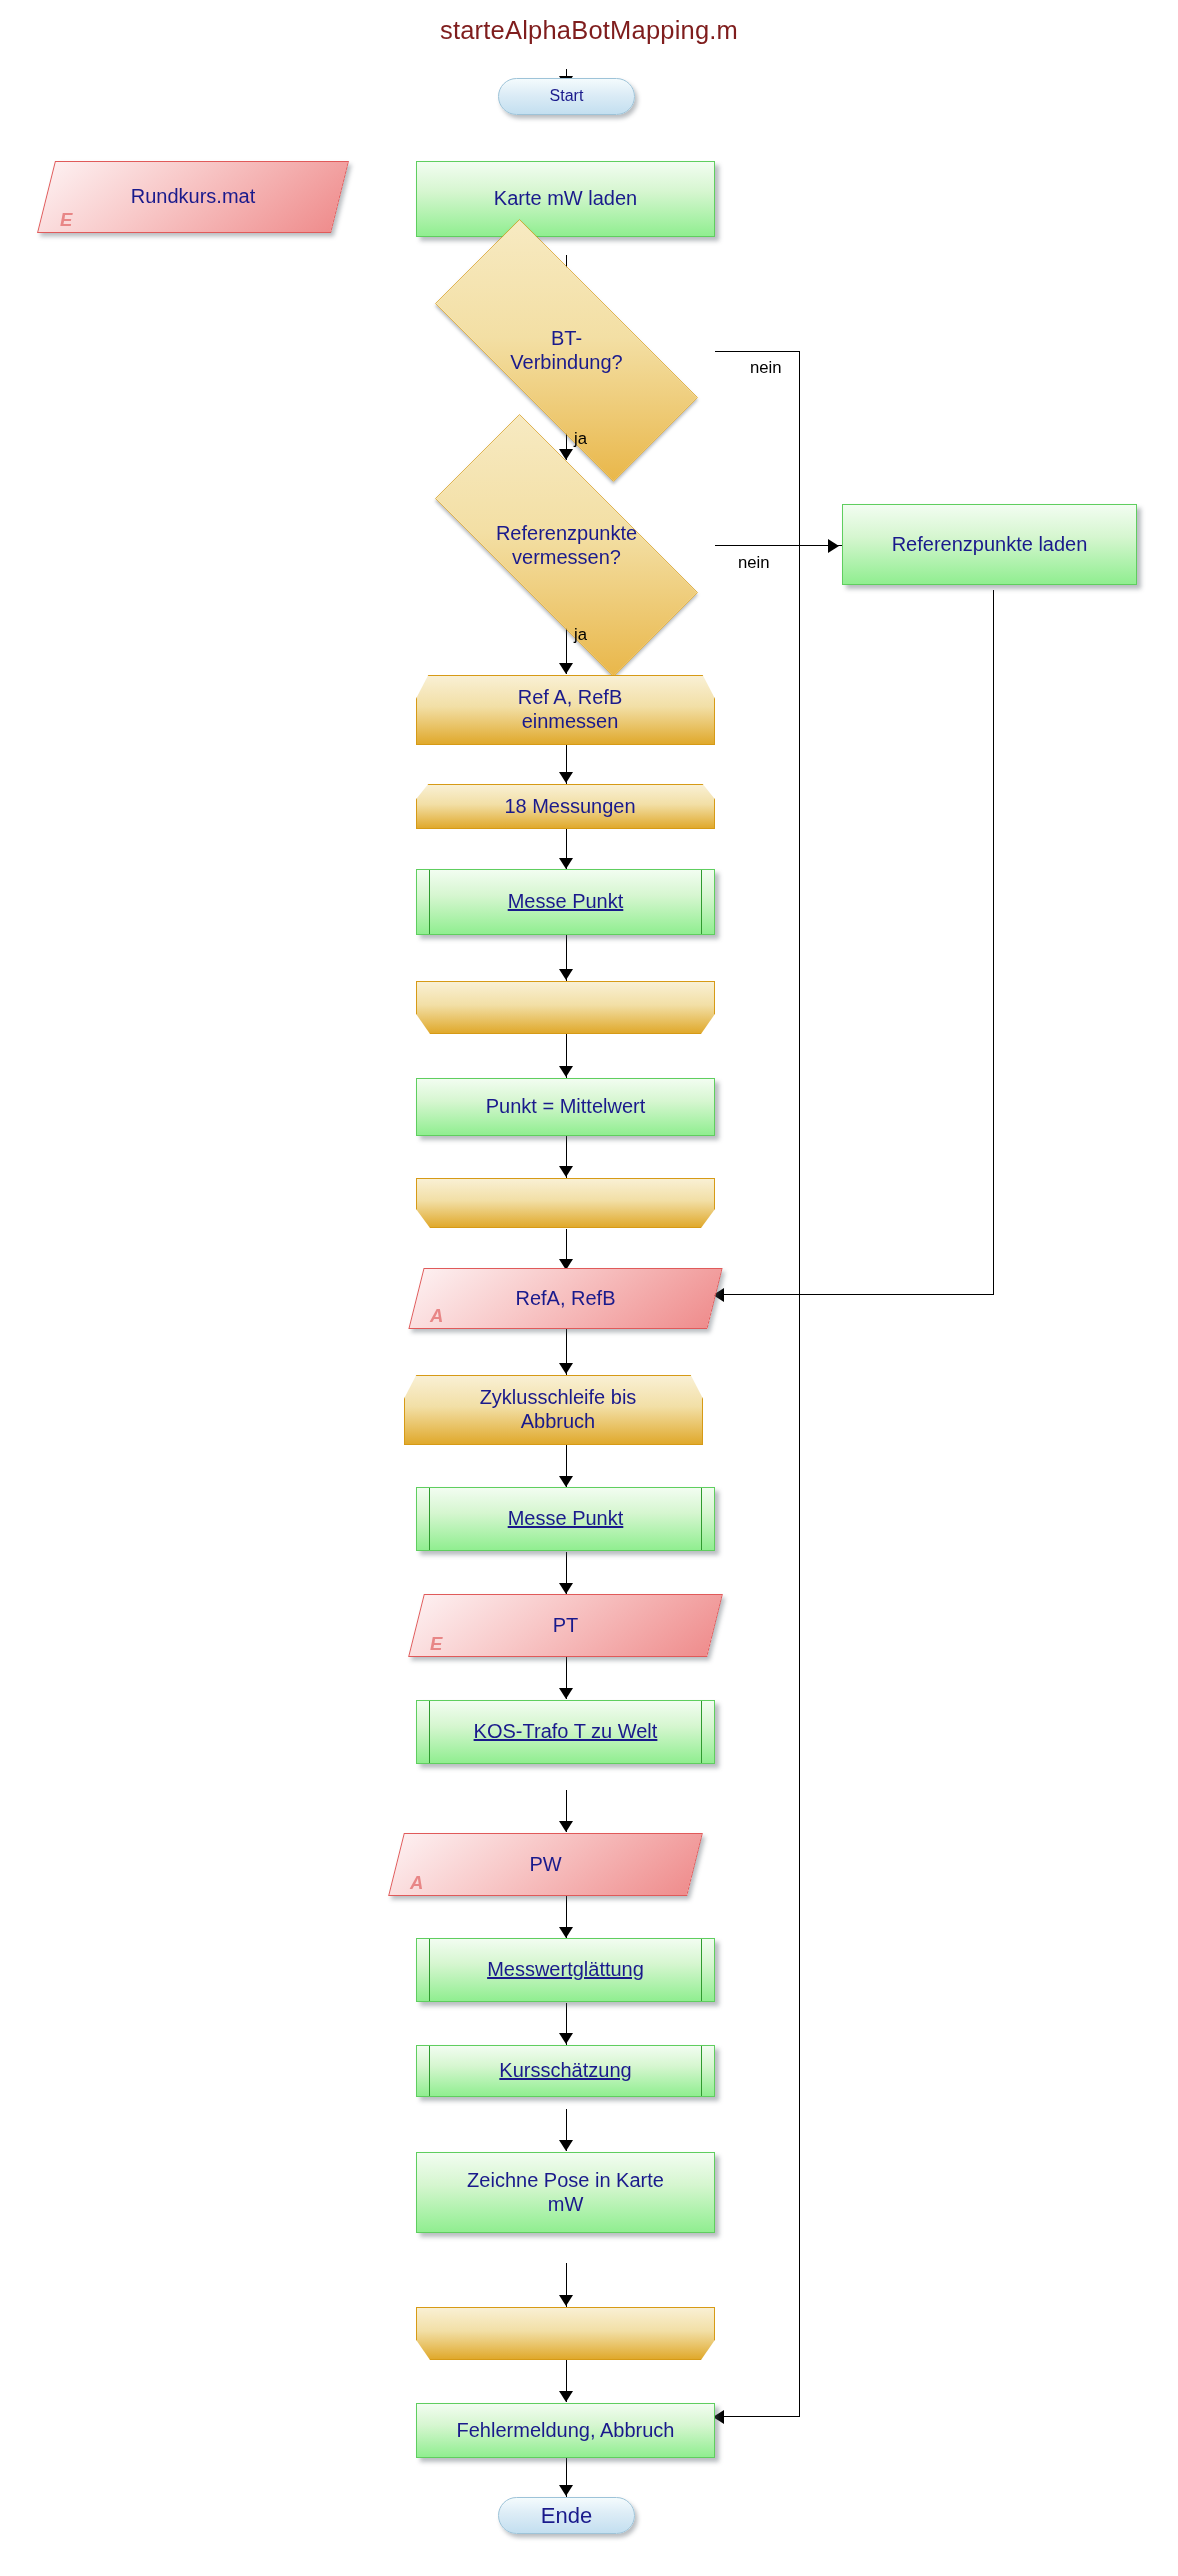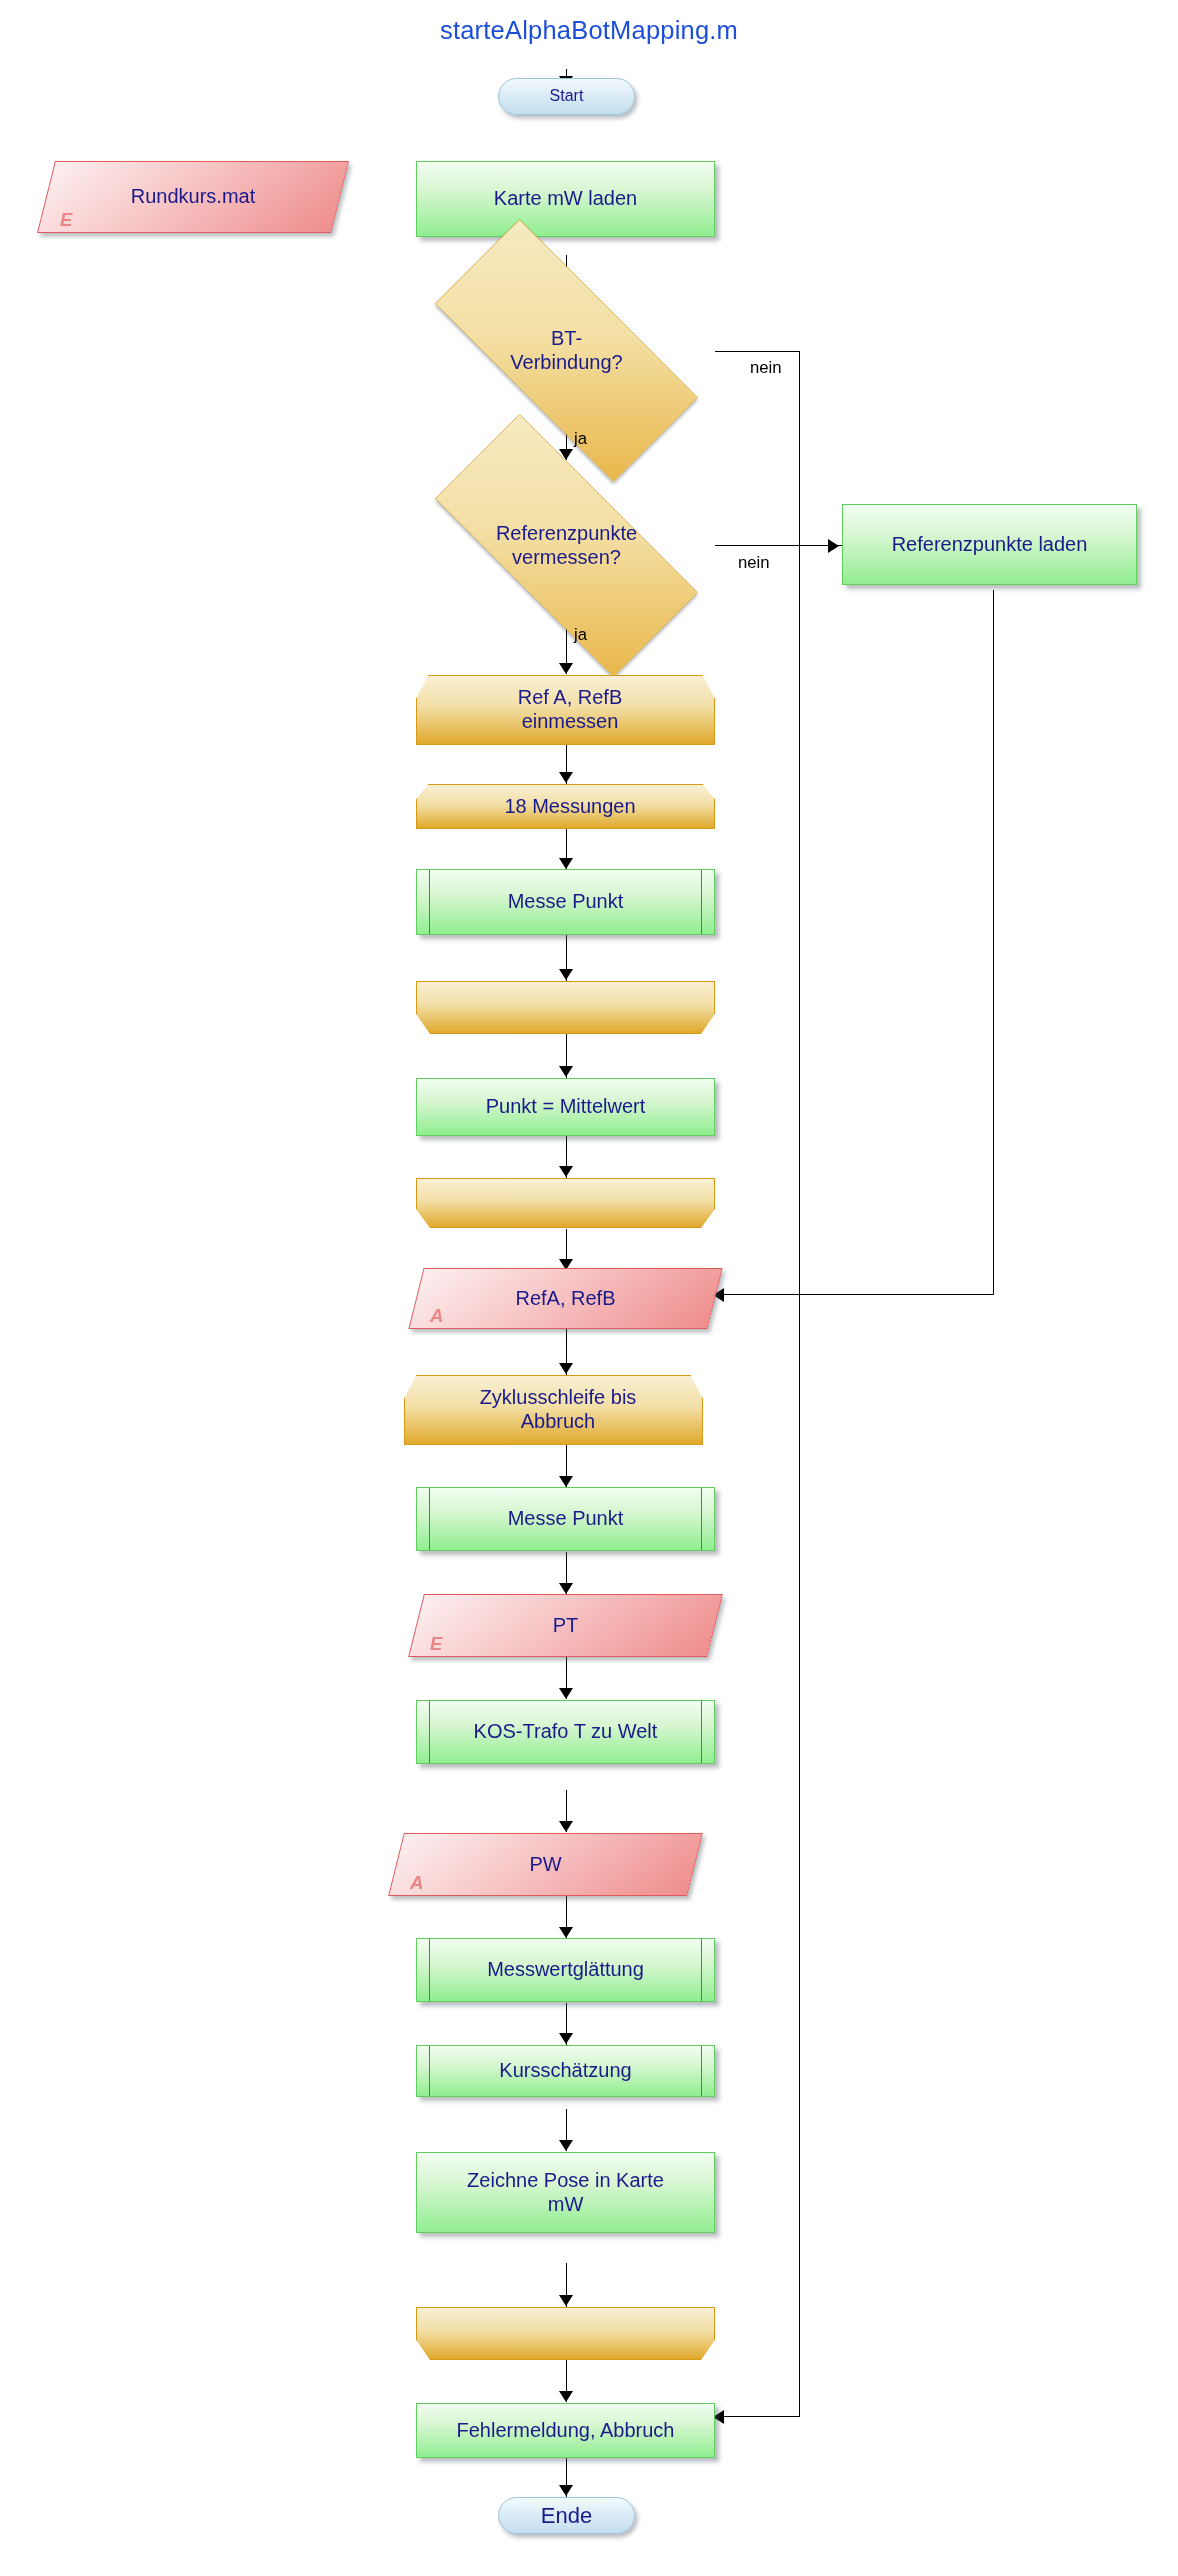--- a/index.html
+++ b/index.html
@@ -20,21 +20,21 @@
   }
 
   
   .chart-title {
     position: absolute;
     left: 0;
     top: 16px;
     width: 1178px;
     text-align: center;
     font-size: 25.5px;
-    color: #1d4ed8;
+    color: #7f1d1d;
     letter-spacing: 0.2px;
     white-space: nowrap;
   }
 
   
   .node {
     position: absolute;
     box-sizing: border-box;
     display: flex;
     align-items: center;
@@ -65,20 +65,21 @@
     border: 1.8px solid #5fce5f;
     background: linear-gradient(to bottom, #f2fdf1 0%, #d6f6d0 40%, #90ee90 100%);
     box-shadow: 3.5px 3.5px 4.4px rgba(80,90,100,0.40);
   }
 
   
   .subproc {
     border: 1.8px solid #5fce5f;
     background: linear-gradient(to bottom, #f2fdf1 0%, #d6f6d0 40%, #90ee90 100%);
     box-shadow: 3.5px 3.5px 4.4px rgba(80,90,100,0.40);
+    text-decoration: underline;
   }
   .subproc::before,
   .subproc::after {
     content: "";
     position: absolute;
     top: 0;
     bottom: 0;
     width: 0;
     border-left: 1.8px solid #2f9b2f;
     z-index: 2;

